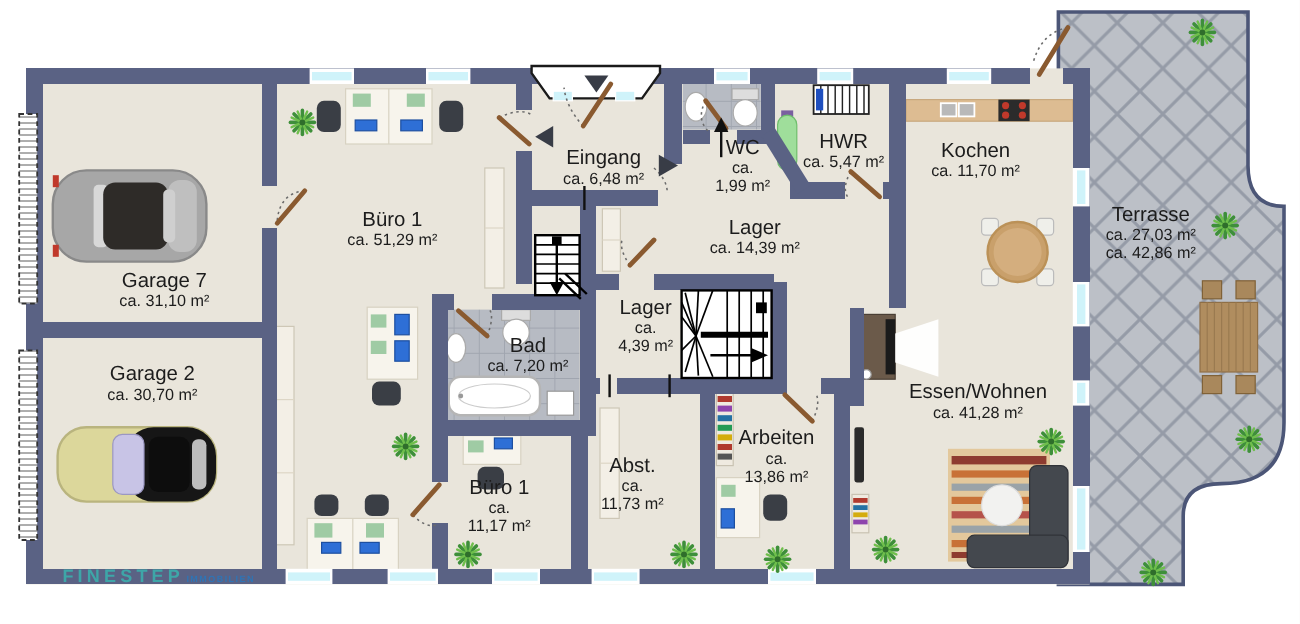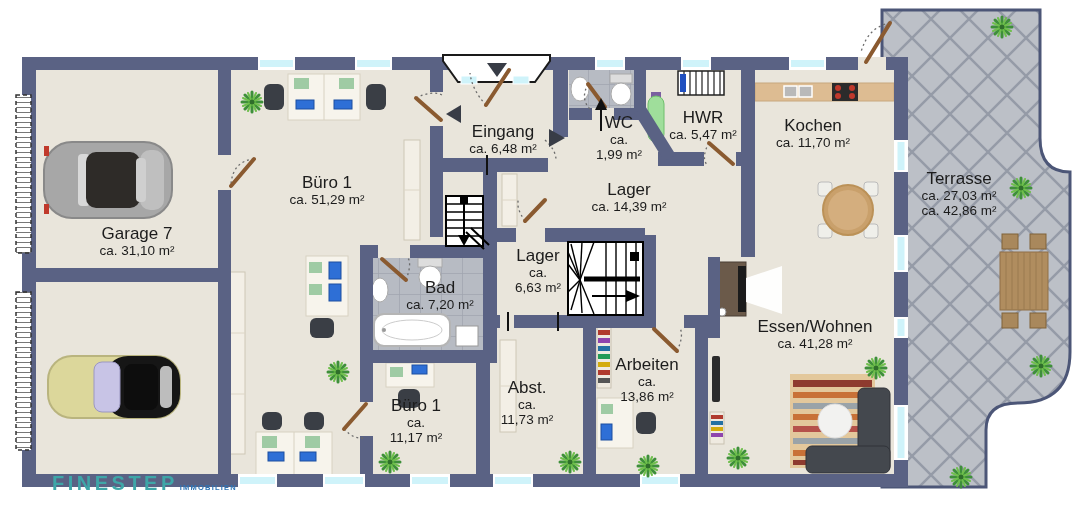--- a/index.html
+++ b/index.html
@@ -4,21 +4,21 @@
 <style>
   html,body{margin:0;padding:0;background:#ffffff;}
   #stage{position:relative;width:1083px;height:520px;background:#ffffff;overflow:hidden;
          font-family:"Liberation Sans","DejaVu Sans",sans-serif;}
   #plan-svg{position:absolute;left:0;top:0;}
   .label{position:absolute;transform:translate(-50%,-50%);text-align:center;color:#1c1c1c;
          line-height:1.12;white-space:nowrap;z-index:5;}
   .room-name{font-size:17px;}
   .room-area{font-size:13.5px;}
   .logo{position:absolute;left:52px;top:472px;display:flex;align-items:baseline;gap:2px;z-index:6;}
-  .logo-main{font-size:20px;font-weight:bold;letter-spacing:3.5px;color:#3EA6A8;}
+  .logo-main{font-size:15px;font-weight:bold;letter-spacing:3.5px;color:#3EA6A8;}
   .logo-sub{font-size:7.5px;font-weight:bold;letter-spacing:1.2px;color:#2F74B5;}
 </style>
 </head>
 <body>
 
 <div id="stage">
 
 <svg id="plan-svg" width="1083" height="520" viewBox="0 0 1083 520">
   <defs>
     <pattern id="terraceTiles" width="38" height="38" patternUnits="userSpaceOnUse">
@@ -419,20 +419,24 @@
     <use href="#plantIcon" transform="translate(1021,188)"></use>
     <use href="#plantIcon" transform="translate(1041,366)"></use>
     <use href="#plantIcon" transform="translate(961,477)"></use>
   </g>
 </svg>
 
 <div class="label" style="left:137px;top:241px">
   <div class="room-name">Garage 7</div>
   <div class="room-area">ca. 31,10 m²</div>
 </div>
+<div class="label" style="left:127px;top:319px">
+  <div class="room-name">Garage 2</div>
+  <div class="room-area">ca. 30,70 m²</div>
+</div>
 <div class="label" style="left:327px;top:190px">
   <div class="room-name">Büro 1</div>
   <div class="room-area">ca. 51,29 m²</div>
 </div>
 <div class="label" style="left:503px;top:139px">
   <div class="room-name">Eingang</div>
   <div class="room-area">ca. 6,48 m²</div>
 </div>
 <div class="label" style="left:619px;top:138px">
   <div class="room-name">WC</div>
@@ -447,21 +451,21 @@
   <div class="room-name">Kochen</div>
   <div class="room-area">ca. 11,70 m²</div>
 </div>
 <div class="label" style="left:629px;top:197px">
   <div class="room-name">Lager</div>
   <div class="room-area">ca. 14,39 m²</div>
 </div>
 <div class="label" style="left:538px;top:271px">
   <div class="room-name">Lager</div>
   <div class="room-area">ca.</div>
-  <div class="room-area">6,63 m²</div>
+  <div class="room-area">4,39 m²</div>
 </div>
 <div class="label" style="left:440px;top:295px">
   <div class="room-name">Bad</div>
   <div class="room-area">ca. 7,20 m²</div>
 </div>
 <div class="label" style="left:416px;top:421px">
   <div class="room-name">Büro 1</div>
   <div class="room-area">ca.</div>
   <div class="room-area">11,17 m²</div>
 </div>

